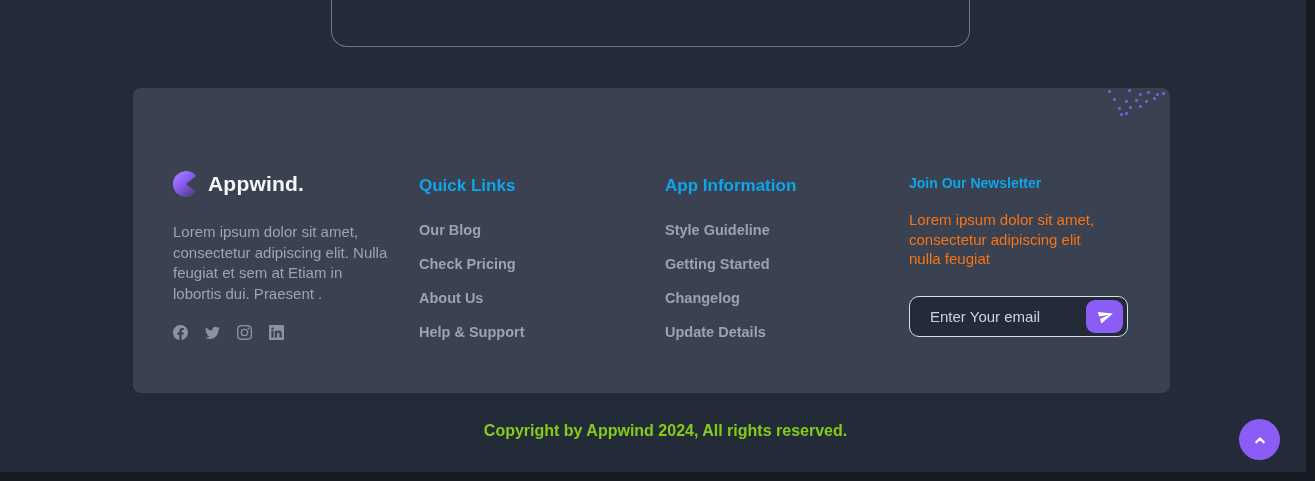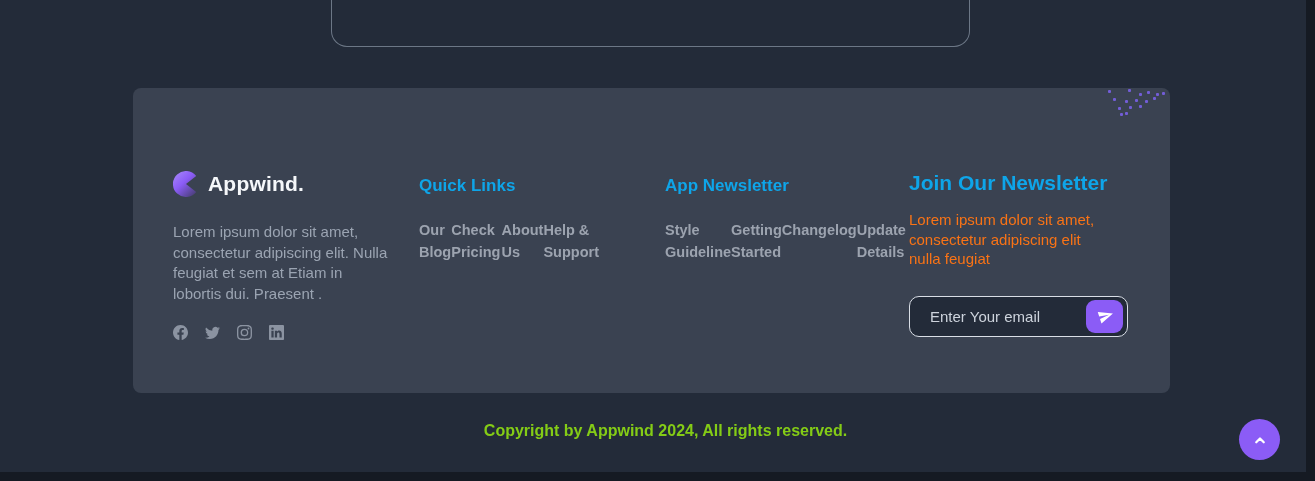--- a/index.html
+++ b/index.html
@@ -39,21 +39,21 @@
   .brand-row { display:flex; align-items:center; gap:9px; height:28px; }
   .brand-name { color:#f5f7fa; font-size:21px; font-weight:700; letter-spacing:.2px; }
   .brand-desc { margin-top:24px; color:#9ba4b2; font-size:15px; line-height:20.5px; }
   .social-row { margin-top:21px; display:flex; align-items:center; gap:17px; }
   .social-row a { color:#8b93a1; display:inline-flex; cursor:pointer; }
   .social-row svg { width:15px; height:15px; fill:#8b93a1; }
 
   
   .links-col { width:180px; top:86px; }
   .col-title { color:#0ea5e9; font-size:17px; font-weight:700; line-height:24px; }
-  .link-list { margin-top:21px; display:flex; flex-direction:row; }
+  .link-list { margin-top:21px; display:flex; flex-direction:column; }
   .link-list a {
     display:block; color:#9ca3af; font-size:14.5px; font-weight:600;
     line-height:22px; margin-bottom:12px; text-decoration:none; cursor:pointer;
   }
 
   
   .news-col { left:776px; width:222px; top:83px; }
   .news-desc { margin-top:15px; color:#f97316; font-size:15px; line-height:19.5px; width:205px; }
   .email-wrap {
     position:relative; margin-top:27px; width:219px; height:41px;
@@ -162,31 +162,31 @@
       <h3 class="col-title">Quick Links</h3>
       <div class="link-list">
         <a>Our Blog</a>
         <a>Check Pricing</a>
         <a>About Us</a>
         <a>Help &amp; Support</a>
       </div>
     </div>
 
     <div class="col links-col" style="left:532px">
-      <h3 class="col-title">App Newsletter</h3>
+      <h3 class="col-title">App Information</h3>
       <div class="link-list">
         <a>Style Guideline</a>
         <a>Getting Started</a>
         <a>Changelog</a>
         <a>Update Details</a>
       </div>
     </div>
 
     <div class="col news-col">
-      <h3 class="col-title" style="font-size:21px">Join Our Newsletter</h3>
+      <h3 class="col-title" style="font-size:14px">Join Our Newsletter</h3>
       <p class="news-desc">Lorem ipsum dolor sit amet, consectetur adipiscing elit nulla feugiat</p>
       <div class="email-wrap">
         <input type="email" placeholder="Enter Your email" style="">
         <button class="send-btn">
           <span style="display:inline-flex;">
             <svg viewBox="0 0 24 24">
                 <path d="M2.01 21 23 12 2.01 3 2 10l15 2-15 2z"></path>
               </svg>
           </span>
         </button>

